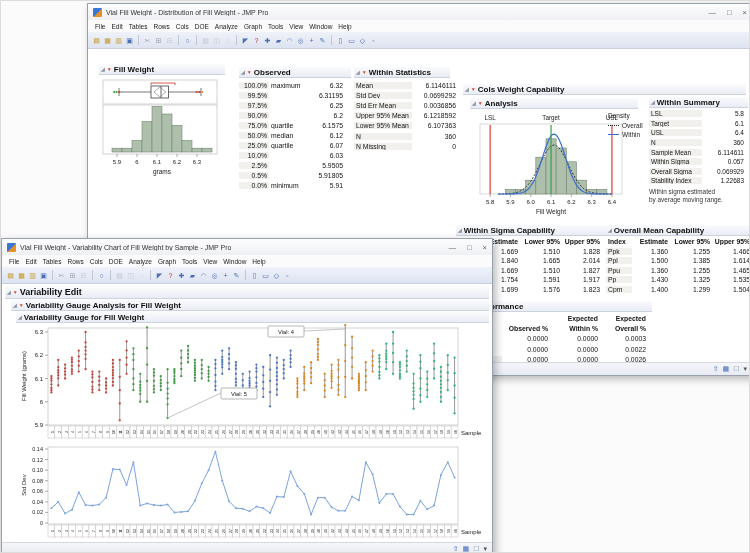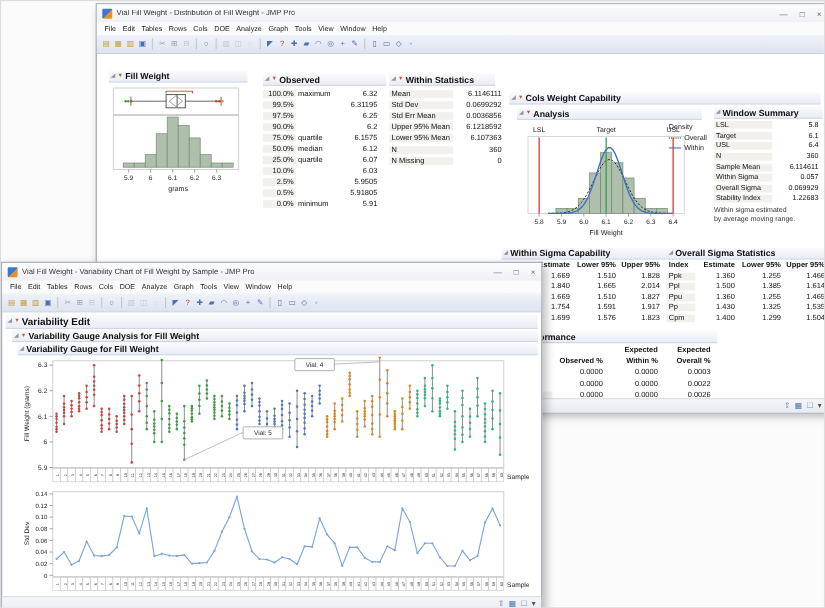--- a/index.html
+++ b/index.html
@@ -300,21 +300,21 @@
           <span>Overall</span>
         </div>
       <div class="leg-row">
           <span class="leg-line within"></span>
           <span>Within</span>
         </div>
     </div>
 
     <div class="oheader" style="left:561px;top:93px;width:99px;">
       <span class="tri-gray">◢</span>
-      <span>Window Summary</span>
+      <span>Within Summary</span>
     </div>
     <div class="jmp-table" style="left: 561px; top: 105px; font-size: 6.5px;">
         <div class="jmp-row" style="height: 9.6px;">
           <div class="jmp-cell shade" style="width: 53px; text-align: left;">LSL</div>
           <div class="jmp-cell" style="width: 44px; text-align: right;">5.8</div>
         </div>
         <div class="jmp-row" style="height: 9.6px;">
           <div class="jmp-cell shade" style="width: 53px; text-align: left;">Target</div>
           <div class="jmp-cell" style="width: 44px; text-align: right;">6.1</div>
         </div>
@@ -386,21 +386,21 @@
         <div class="jmp-row" style="height: 9.5px;">
           <div class="jmp-cell shade" style="width: 26px; text-align: left;"></div>
           <div class="jmp-cell" style="width: 38px; text-align: right;">1.699</div>
           <div class="jmp-cell" style="width: 42px; text-align: right;">1.576</div>
           <div class="jmp-cell" style="width: 40px; text-align: right;">1.823</div>
         </div>
       </div>
 
     <div class="oheader" style="left:518px;top:221px;width:146px;">
       <span class="tri-gray">◢</span>
-      <span>Overall Sigma Statistics</span>
+      <span>Overall Mean Capability</span>
     </div>
     <div class="jmp-table" style="left: 518px; top: 233px; font-size: 6.8px;">
         <div class="jmp-row hdr" style="height: 9.5px;">
           <div class="jmp-cell" style="width: 26px; text-align: left;">Index</div>
           <div class="jmp-cell" style="width: 38px; text-align: right;">Estimate</div>
           <div class="jmp-cell" style="width: 42px; text-align: right;">Lower 95%</div>
           <div class="jmp-cell" style="width: 40px; text-align: right;">Upper 95%</div>
         </div>
         <div class="jmp-row" style="height: 9.5px;">
           <div class="jmp-cell shade" style="width: 26px; text-align: left;">Ppk</div>

